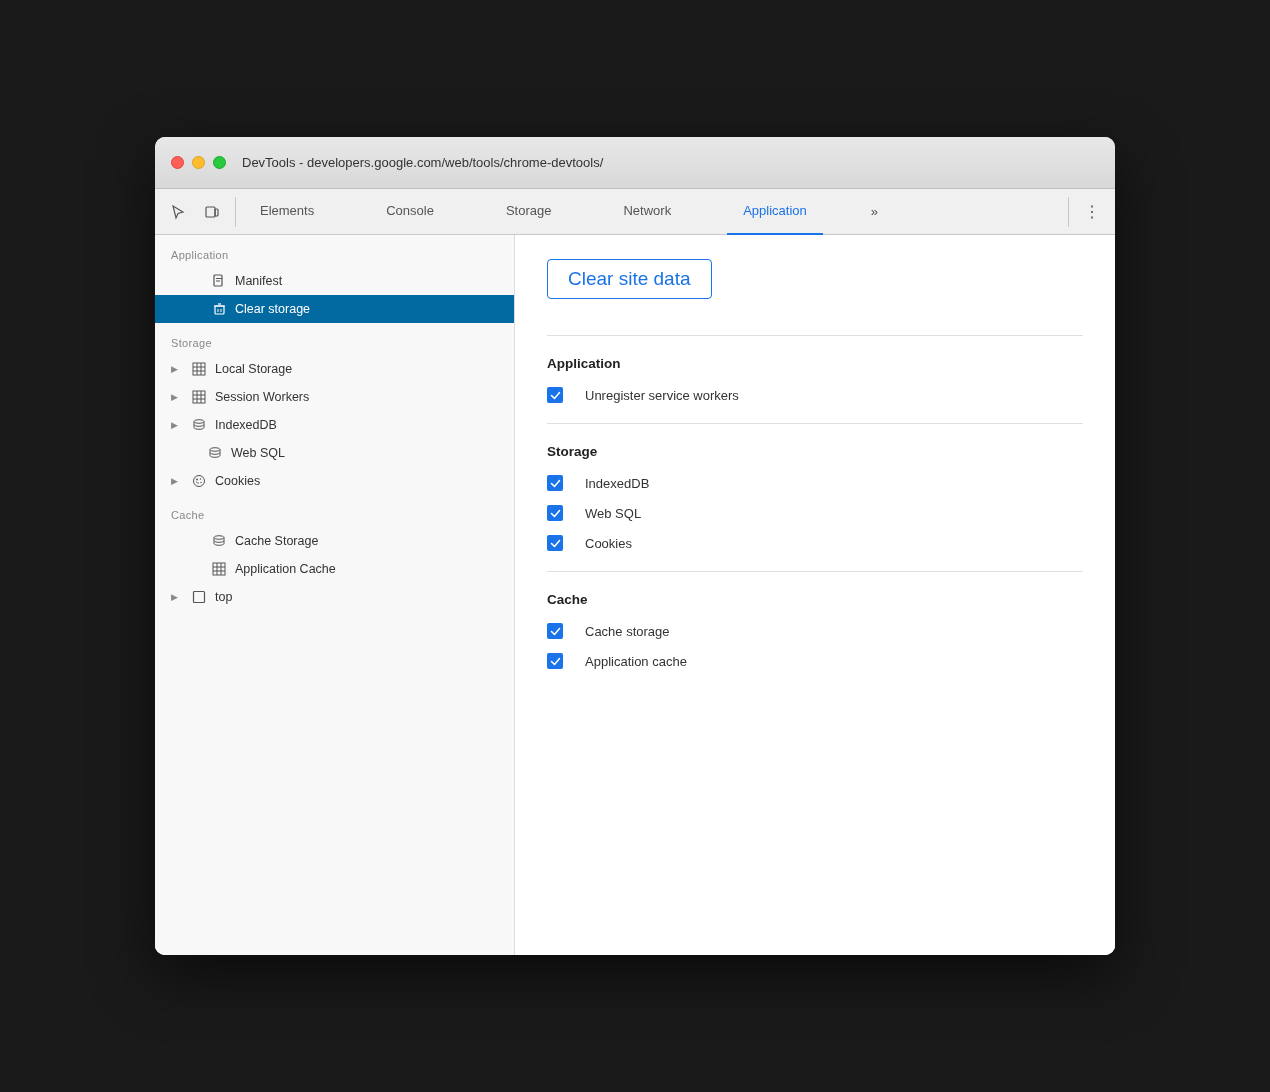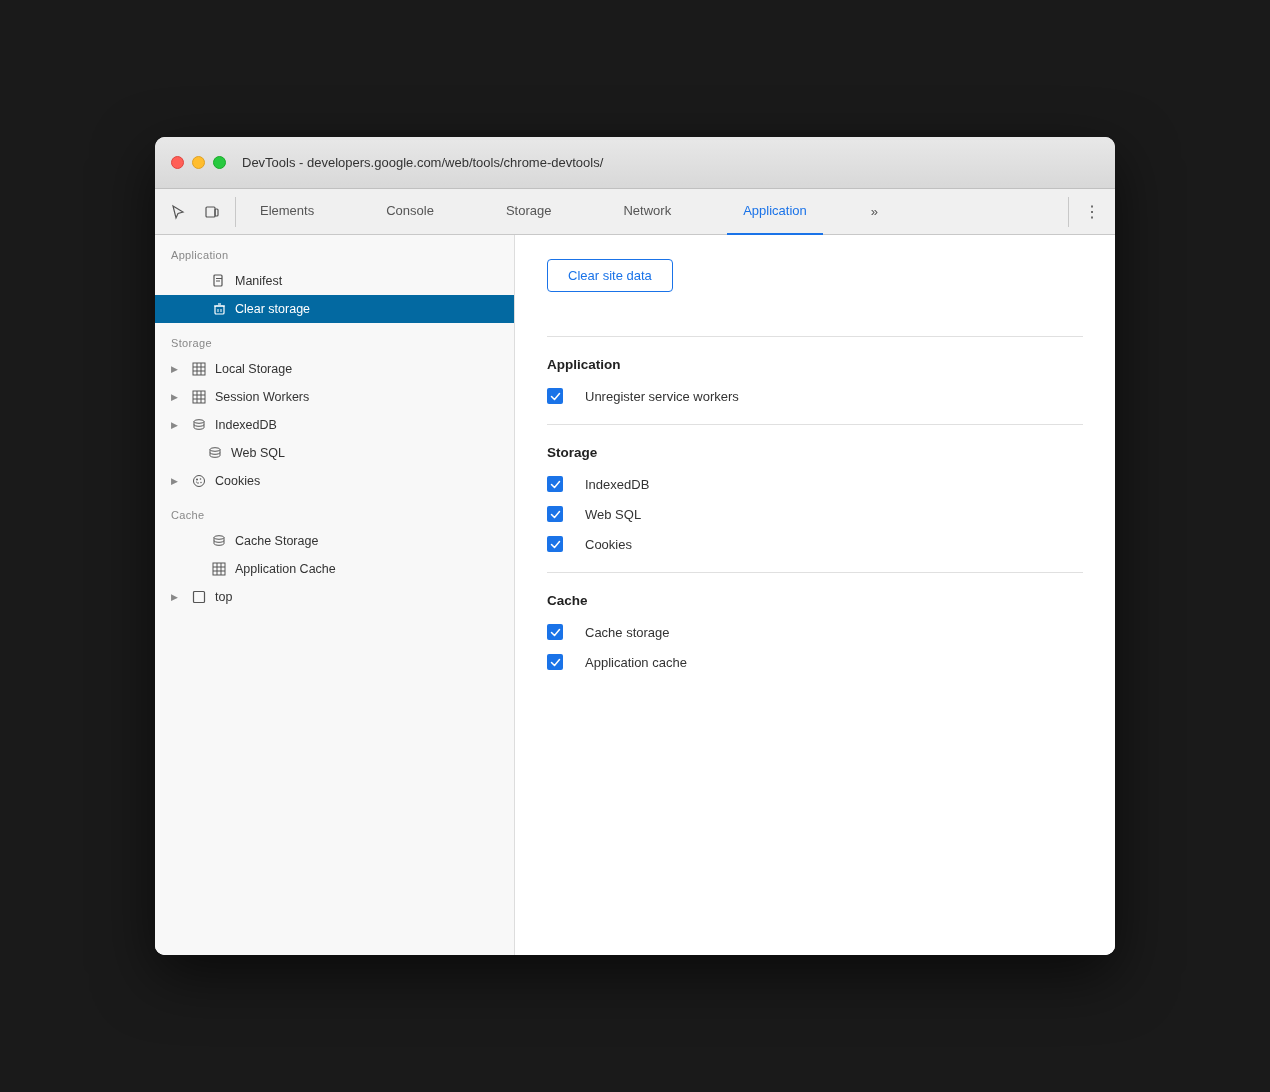--- a/index.html
+++ b/index.html
@@ -170,25 +170,25 @@
       padding: 24px 32px;
       overflow-y: auto;
       background: #fff;
     }
     .clear-btn {
       display: inline-block;
       padding: 8px 20px;
       border: 1.5px solid #1a73e8;
       border-radius: 4px;
       color: #1a73e8;
-      font-size: 13px;
+      font-size: 19px;
       cursor: pointer;
       background: #fff;
       font-weight: 400;
-      margin-bottom: 24px;
+      margin-bottom: 16px;
     }
     .divider {
       border: none;
       border-top: 1px solid #e0e0e0;
       margin: 20px 0;
     }
     .section-heading {
       font-size: 13.5px;
       font-weight: 600;
       color: #222;

